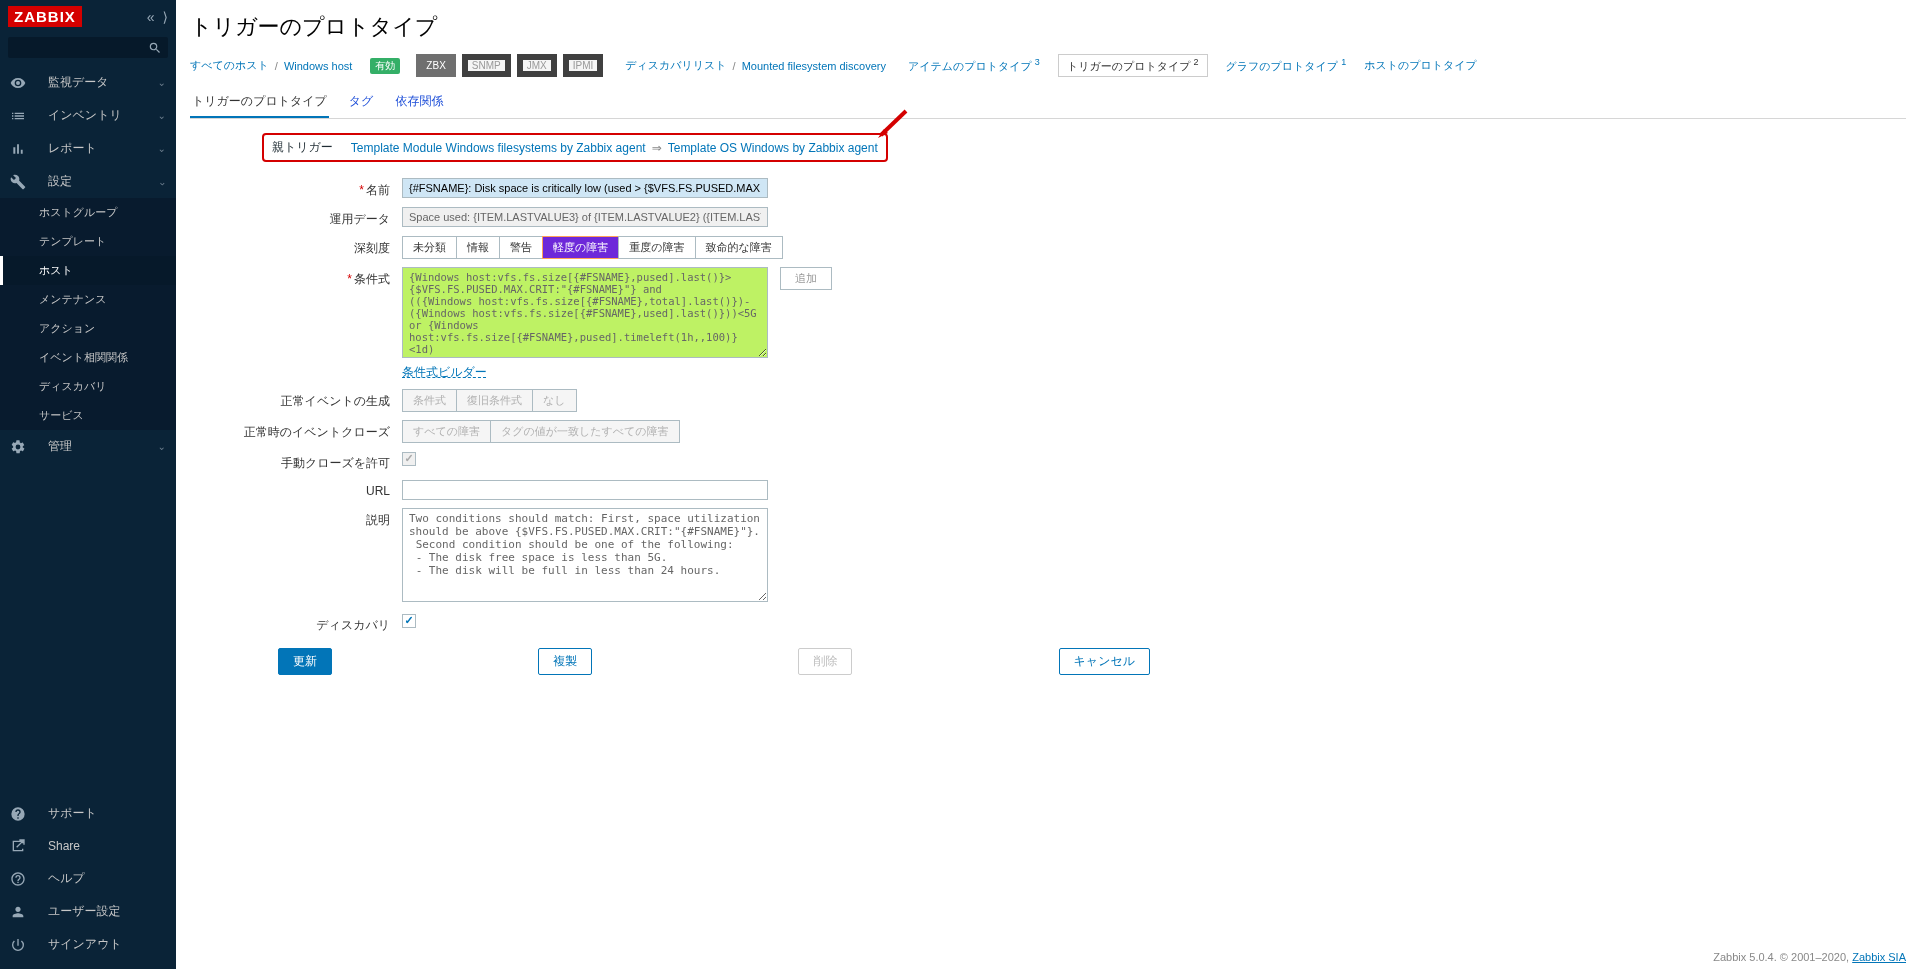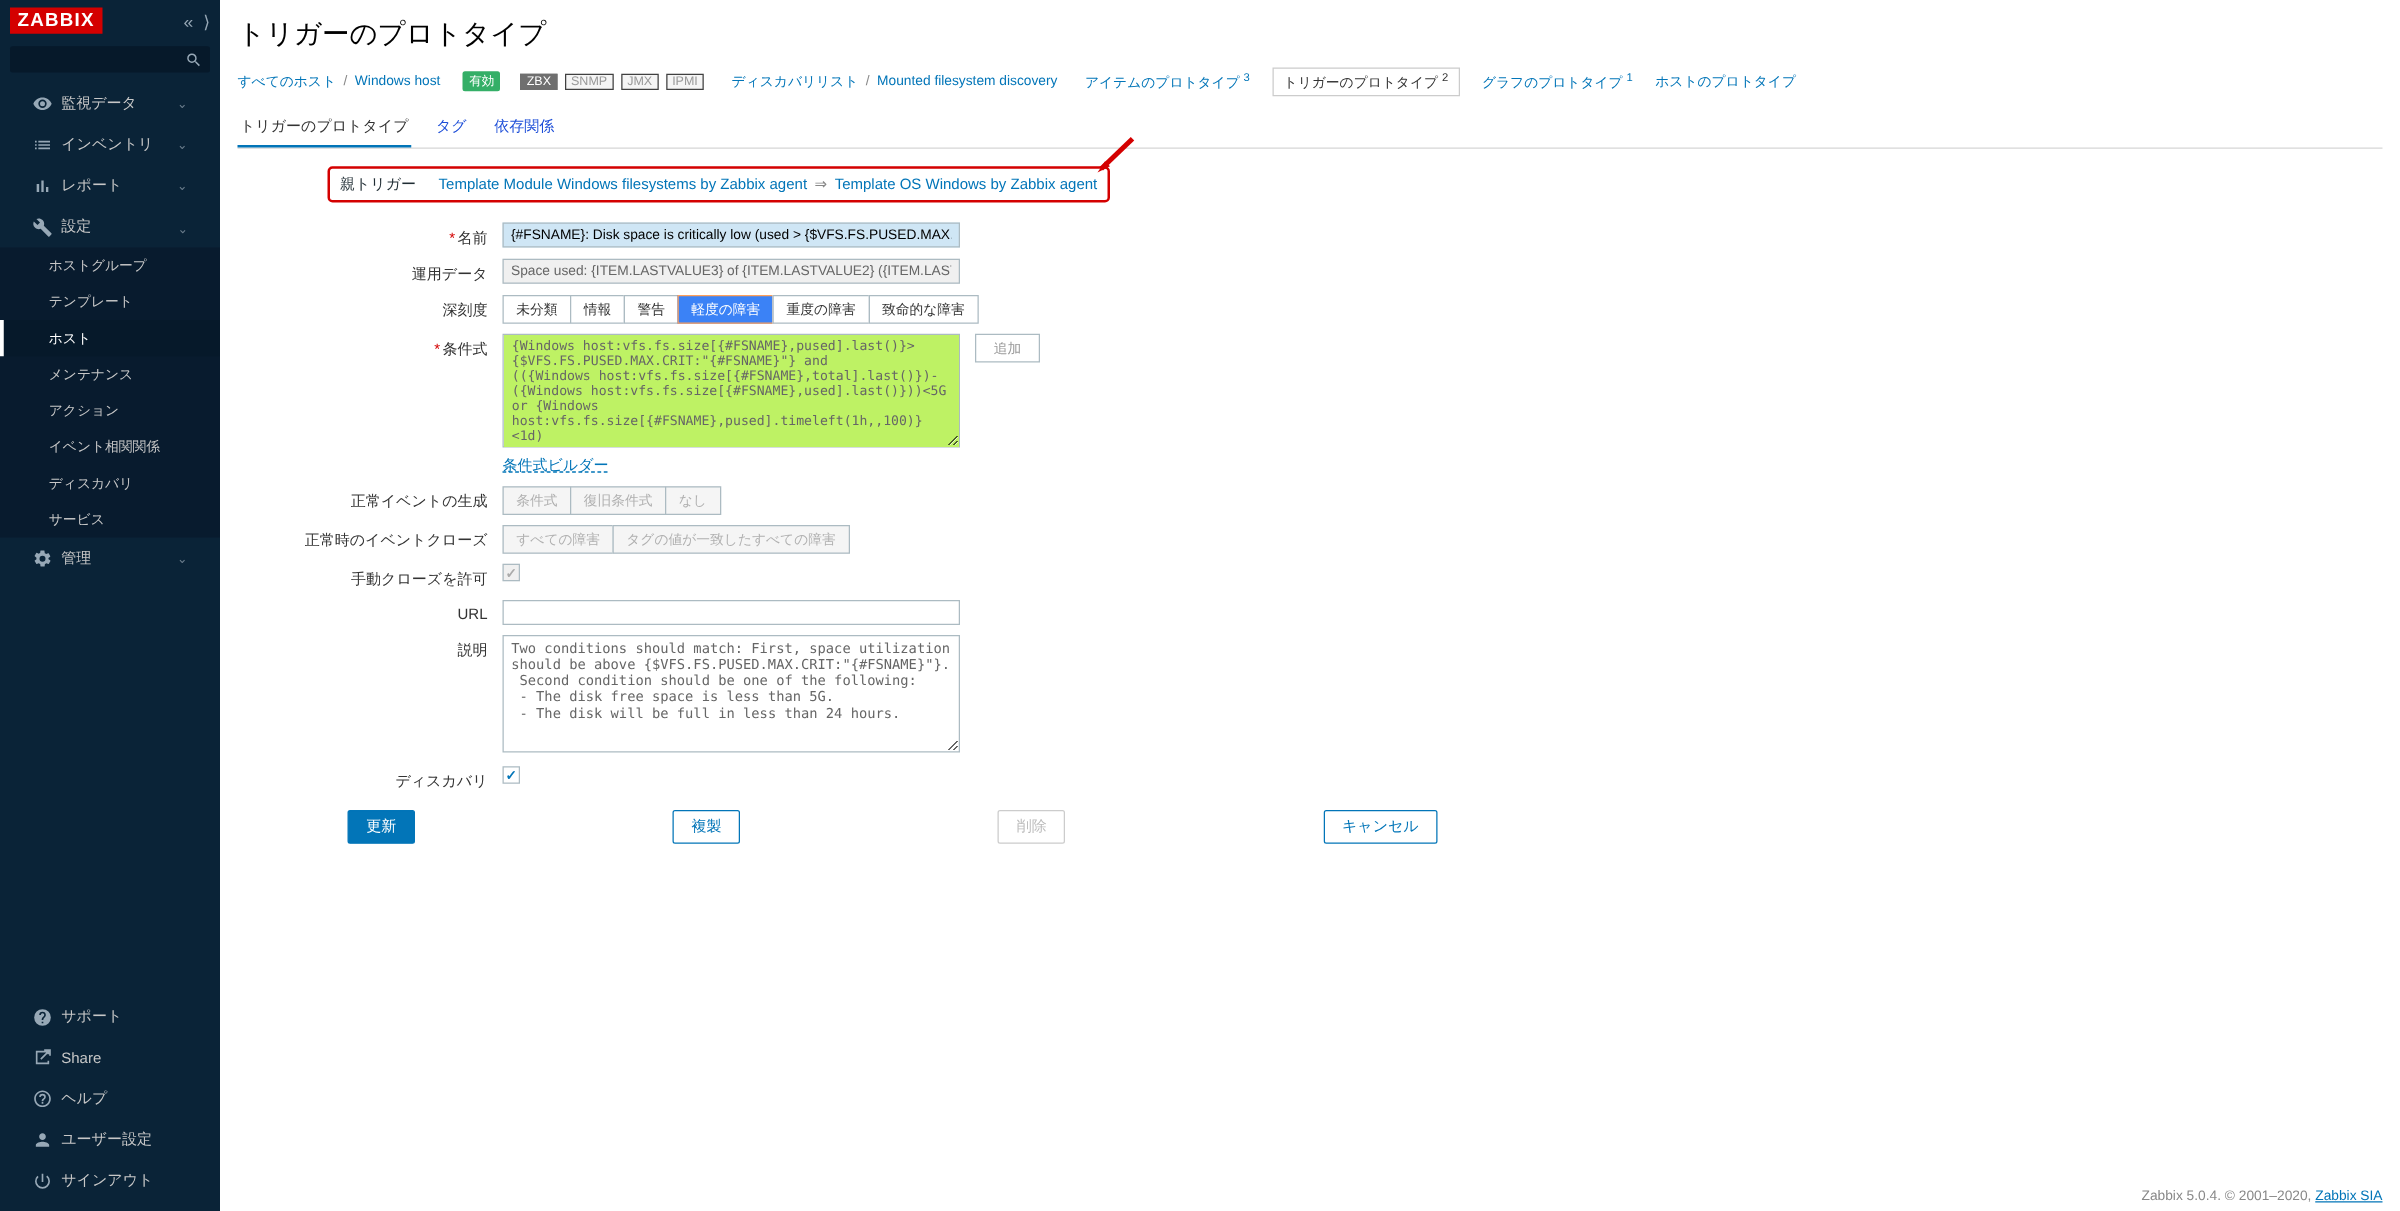--- a/index.html
+++ b/index.html
@@ -7,36 +7,36 @@
 .layout { display: flex; min-height: 100vh; }
 .sidebar { width: 176px; background: #0a2337; color: #c7c7c7; display: flex; flex-direction: column; flex-shrink: 0; }
 .logo-row { display: flex; align-items: center; padding: 6px 8px; gap: 6px; }
 .logo { background: #d40000; color: #fff; font-weight: bold; font-size: 15px; letter-spacing: 1px; padding: 2px 6px; }
 .collapse-btn { margin-left: auto; color: #97a8b6; font-size: 14px; cursor: pointer; }
 .search-row { padding: 4px 8px 8px; }
 .search-box { display: flex; align-items: center; background: #06192a; border-radius: 2px; padding: 3px 6px; }
 .search-box input { flex: 1; background: transparent; border: none; outline: none; color: #fff; width: 100%; }
 .search-box svg { width: 14px; height: 14px; fill: #97a8b6; }
 .nav-section {  }
-.nav-item { display: flex; align-items: center; padding: 8px 26px; color: #c7c7c7; cursor: pointer; gap: 7px; }
+.nav-item { display: flex; align-items: center; padding: 8px 10px; color: #c7c7c7; cursor: pointer; gap: 22px; }
 .nav-item svg { width: 16px; height: 16px; fill: #97a8b6; flex-shrink: 0; }
 .nav-item .chev { margin-left: auto; font-size: 10px; color: #6b7d8c; }
 .nav-item.expanded .chev { transform: rotate(180deg); }
 .sub-items { background: #081b2e; }
 .sub-item { padding: 7px 10px 7px 36px; color: #c7c7c7; cursor: pointer; font-size: 11px; border-left: 3px solid transparent;}
 .sub-item.active { background: #06192a; color: #fff; border-left: 3px solid #fff; }
 .sidebar-footer { margin-top: auto; padding-bottom: 8px; }
 .main { flex: 1; padding: 8px 14px 30px; background: #fff; position: relative; }
 .page-title { font-size: 22px; font-weight: normal; color: #000; margin: 4px 0 12px; }
 .breadcrumb { display: flex; align-items: center; gap: 6px; flex-wrap: wrap; font-size: 11px; margin-bottom: 10px; }
 .breadcrumb a { color: #0275b8; text-decoration: none; }
 .breadcrumb .sep { color: #888; }
 .badge { padding: 1px 5px; border-radius: 2px; font-size: 10px; }
 .badge-green { background: #34af67; color: #fff; }
-.badge-box { border: 1px solid #404040; background: #f5f5f5; color: #999; padding: 0 4px; font-size: 10px; }
+.badge-box { border: 6px solid #404040; background: #f5f5f5; color: #999; padding: 0 4px; font-size: 10px; }
 .badge-box.active { background: #6f6f6f; color: #fff; border-color: #6f6f6f; }
 .crumb-count { color: #0275b8; vertical-align: super; font-size: 9px; }
 .crumb-highlight { background: #fff; border: 1px solid #ccc; padding: 2px 8px; color: #333; }
 .tabs { border-bottom: 1px solid #d6d6d6; display: flex; gap: 18px; margin-bottom: 14px; }
 .tab { padding: 6px 2px; color: #1d4ed8; cursor: pointer; font-size: 12px; }
 .tab.active { color: #333; border-bottom: 2px solid #0275b8; }
 .form { max-width: 960px; }
 .form-row { display: flex; align-items: flex-start; margin-bottom: 8px; }
 .form-label { width: 212px; text-align: right; padding-right: 12px; padding-top: 4px; font-size: 12px; color: #333; }
 .form-label .req { color: #d40000; margin-right: 2px; }
@@ -44,21 +44,21 @@
 .text-input { width: 366px; padding: 3px 6px; border: 1px solid #acbbc2; font-size: 11px; font-family: inherit; background: #fff; }
 .text-input.highlight { background: #cfe6f5; }
 .text-input[readonly] { background: #f0f0f0; color: #666; }
 textarea.text-input { resize: both; font-family: monospace; }
 .desc-area { width: 366px; height: 94px; font-family: Arial, sans-serif; resize: both; }
 .link { color: #0275b8; text-decoration: underline; cursor: pointer; }
 .link.dashed { text-decoration-style: dashed; }
 .sev-group, .btn-group { display: flex; }
 .sev-btn, .grp-btn { padding: 3px 10px; border: 1px solid #acbbc2; background: #fff; font-size: 11px; cursor: pointer; margin-left: -1px; color: #333; }
 .sev-btn:first-child, .grp-btn:first-child { margin-left: 0; }
-.sev-btn.active-avg { background: #3b82f6; color: #fff; border-color: #ffa059; }
+.sev-btn.active-avg { background: #6d28d9; color: #fff; border-color: #ffa059; }
 .grp-btn.disabled { background: #f5f5f5; color: #b0b0b0; cursor: default; }
 .add-btn { padding: 3px 14px; border: 1px solid #acbbc2; background: #fff; font-size: 11px; color: #9a9a9a; cursor: default; margin-left: 12px; }
 .checkbox { width: 14px; height: 14px; border: 1px solid #acbbc2; display: inline-flex; align-items: center; justify-content: center; background: #fff; }
 .checkbox.checked::after { content: "✓"; color: #0275b8; font-size: 11px; font-weight: bold; }
 .checkbox.checked-gray { background: #f0f0f0; }
 .checkbox.checked-gray::after { content: "✓"; color: #aaa; font-size: 11px; font-weight: bold; }
 .action-btns { margin-left: 88px; display: flex; gap: 8px; margin-top: 14px; justify-content: space-between; }
 .btn { padding: 4px 14px; border: 1px solid; font-size: 12px; cursor: pointer; border-radius: 2px; }
 .btn-primary { background: #0275b8; border-color: #0275b8; color: #fff; }
 .btn-default { background: #fff; border-color: #0275b8; color: #0275b8; }

